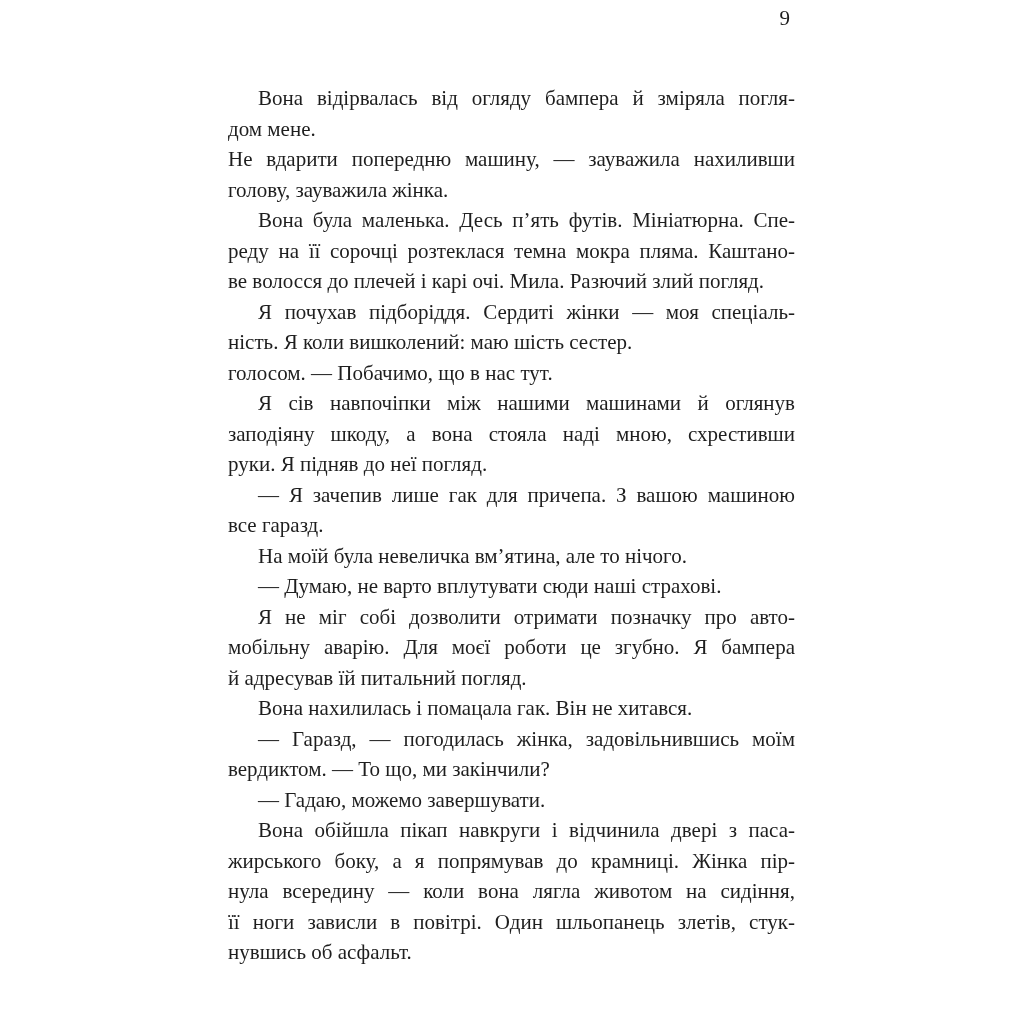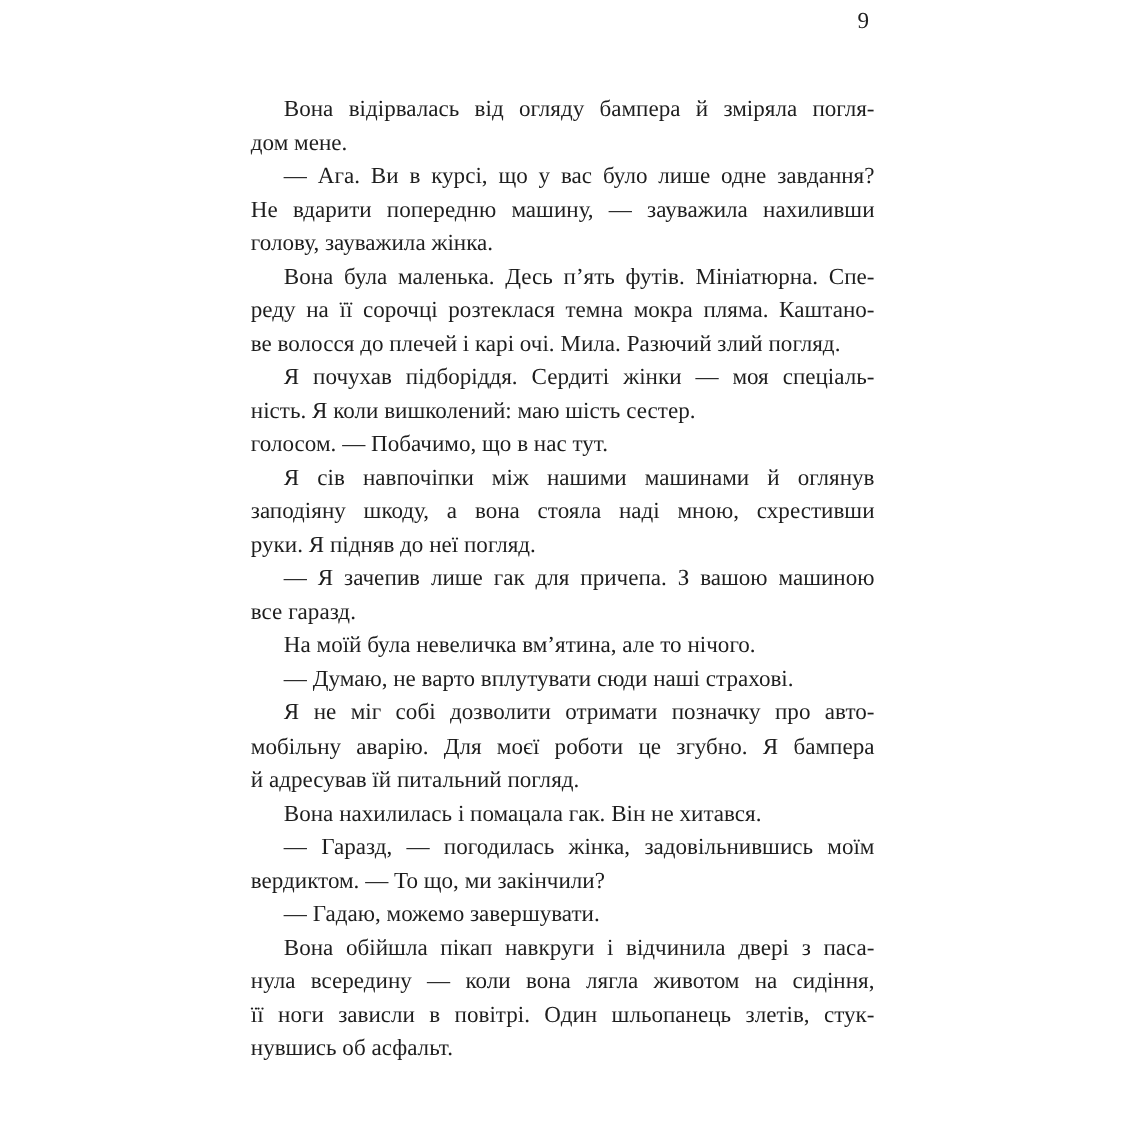--- a/index.html
+++ b/index.html
@@ -58,21 +58,20 @@
   <div class="page-number">9</div>
 
   <div class="content">
 
     <div class="para">
       <div class="ln first">Вона відірвалась від огляду бампера й зміряла погля-</div>
       <div class="ln last">дом мене.</div>
     </div>
 
     <div class="para">
-      <div class="ln first">— Ага. Ви в курсі, що у вас було лише одне завдання?</div>
       <div class="ln">Не вдарити попередню машину, — зауважила нахиливши</div>
       <div class="ln last">голову, зауважила жінка.</div>
     </div>
 
     <div class="para">
       <div class="ln first">Вона була маленька. Десь п’ять футів. Мініатюрна. Спе-</div>
       <div class="ln">реду на її сорочці розтеклася темна мокра пляма. Каштано-</div>
       <div class="ln last">ве волосся до плечей і карі очі. Мила. Разючий злий погляд.</div>
     </div>
 
@@ -118,20 +117,21 @@
       <div class="ln first">— Гаразд, — погодилась жінка, задовільнившись моїм</div>
       <div class="ln last">вердиктом. — То що, ми закінчили?</div>
     </div>
 
     <div class="para">
       <div class="ln first last">— Гадаю, можемо завершувати.</div>
     </div>
 
     <div class="para">
       <div class="ln first">Вона обійшла пікап навкруги і відчинила двері з паса-</div>
+      <div class="ln">жирського боку, а я попрямував до крамниці. Жінка пір-</div>
       <div class="ln">нула всередину — коли вона лягла животом на сидіння,</div>
       <div class="ln">її ноги зависли в повітрі. Один шльопанець злетів, стук-</div>
       <div class="ln last">нувшись об асфальт.</div>
     </div>
 
   </div>
 
 </main>
 
 </body></html>

